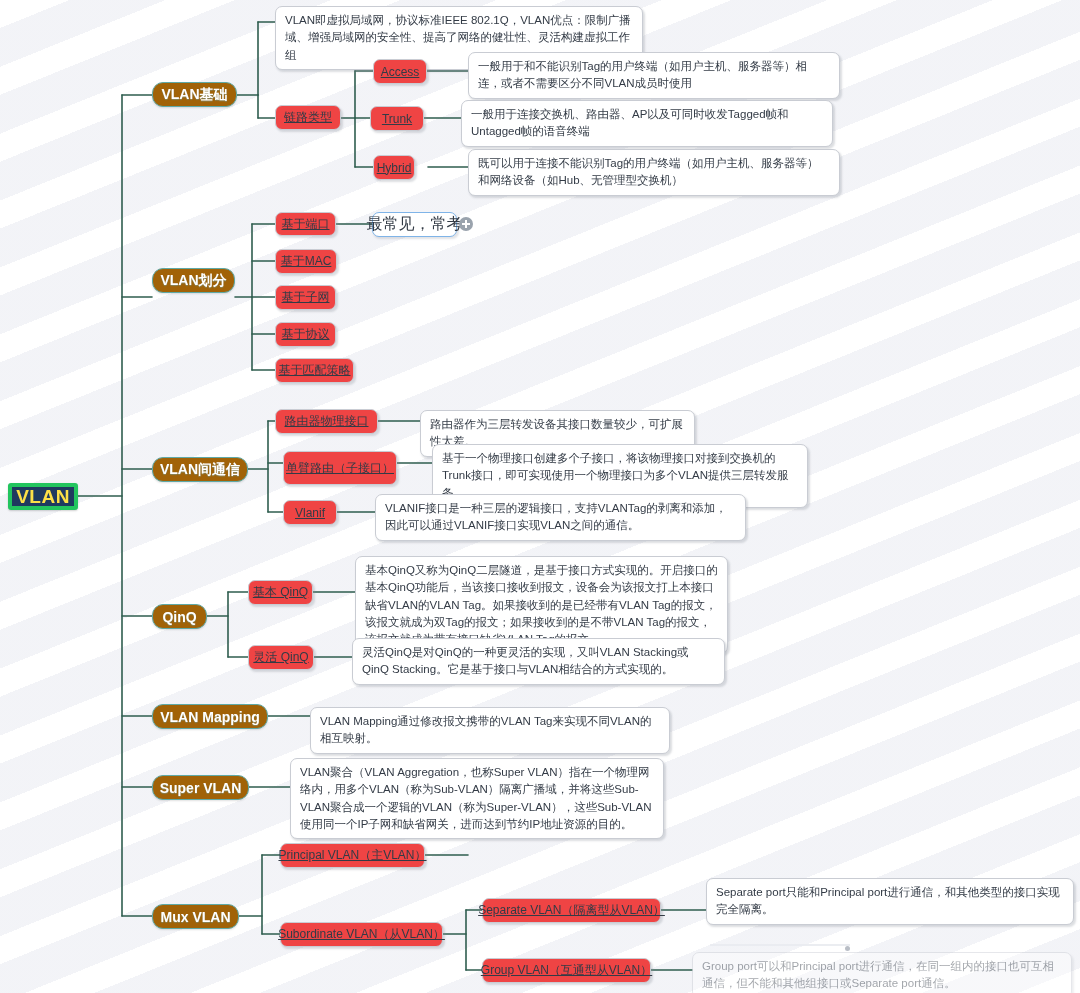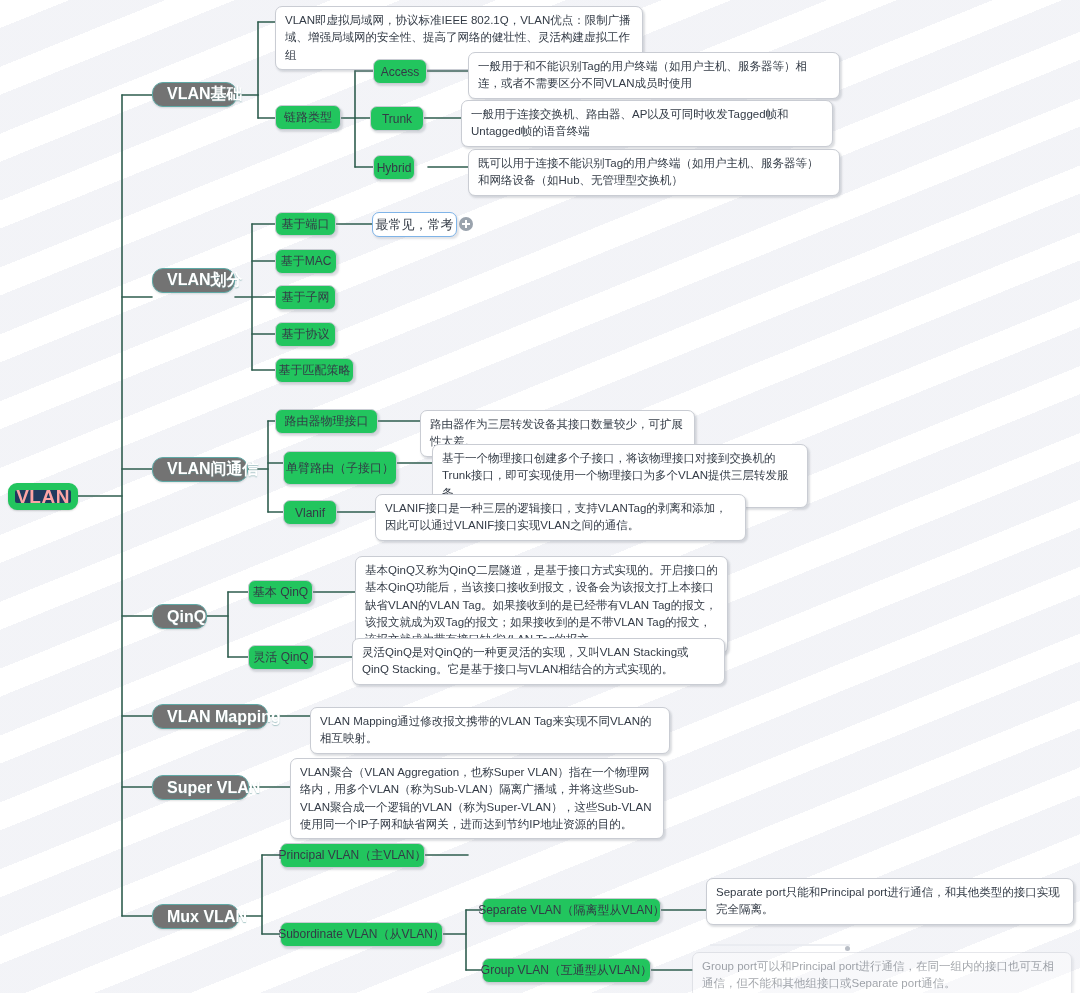--- a/index.html
+++ b/index.html
@@ -44,55 +44,56 @@
     position: absolute;
     z-index: 2;
     display: flex;
     align-items: center;
     white-space: nowrap;
   }
 
   
   .root {
     background: #1f3a5f;
-    border: 7px solid #22c55e;
-    border-radius: 9px;
-    color: #fca5a5;
+    border: 4px solid #22c55e;
+    border-radius: 3px;
+    color: #fde047;
     font-weight: bold;
     font-size: 19px;
     letter-spacing: .5px;
     padding: 5px 14px;
     box-shadow: 0 1px 2px rgba(0,0,0,.18);
     justify-content: center;
   }
 
   
   .branch {
-    background: #737373;
+    background: #a16207;
     border: 1px solid #5fa9a6;
     border-radius: 11px;
     color: #ffffff;
-    font-size: 16px;
+    font-size: 14px;
     font-weight: bold;
     padding: 4px 14px;
-    justify-content: flex-start;
+    justify-content: center;
     text-shadow: 0 1px 1px rgba(110,160,160,.55);
     box-shadow: 0 1px 2px rgba(0,0,0,.12);
   }
 
   
   .sub {
-    background: #22c55e;
+    background: #ef4444;
     border: 1px solid #c9ccd3;
     border-radius: 7px;
     color: #333b46;
     font-size: 12px;
     padding: 8px 10px;
     justify-content: center;
     box-shadow: 1.5px 2px 2px rgba(140,145,155,.30);
+    text-decoration: underline;
   }
 
   
   .desc {
     background: #ffffff;
     border: 1px solid #c9ccd3;
     border-radius: 7px;
     color: #333b46;
     font-size: 11.5px;
     line-height: 1.5;
@@ -101,21 +102,21 @@
     display: block;
     box-shadow: 1.5px 2px 2px rgba(140,145,155,.30);
   }
 
   
   .hl {
     background: #ffffff;
     border: 1.5px solid #7fb4e8;
     border-radius: 7px;
     color: #333b46;
-    font-size: 13px;
+    font-size: 16px;
     padding: 4px 28px;
     justify-content: center;
     box-shadow: 1.5px 2px 2px rgba(140,145,155,.25);
   }
 
   .expand-icon {
     position: absolute;
     z-index: 3;
     width: 14px; height: 14px;
     border-radius: 50%;

